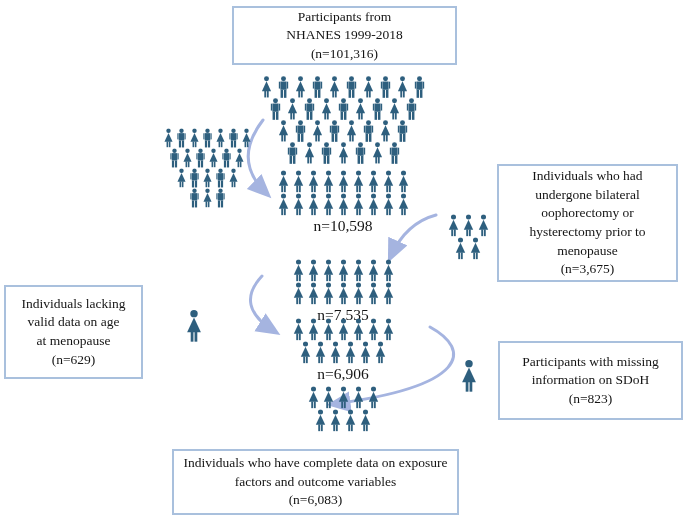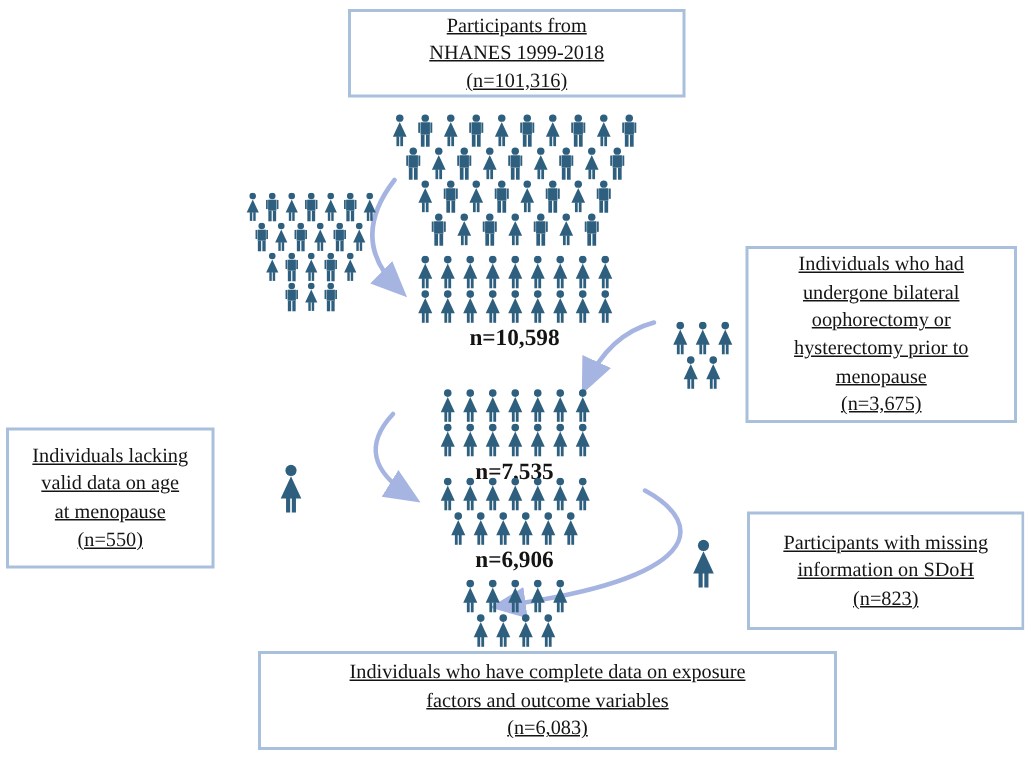--- a/index.html
+++ b/index.html
@@ -6,48 +6,48 @@
   .canvas {
     position:relative; width:683px; height:522px; overflow:hidden;
     background:#ffffff; font-family:"Liberation Serif", serif; color:#141414;
     --icon:#2e5f7e; --arrow:#a5b4e0; --box_border:#a9c0dd;
   }
   .box {
     position:absolute; box-sizing:border-box;
     border:2px solid var(--box_border); background:#ffffff;
     display:flex; align-items:center; justify-content:center;
     text-align:center; white-space:pre-line;
-    font-size:13.5px; line-height:1.38; padding:2px 4px;text-decoration:underline;
+    font-size:13.5px; line-height:1.38; padding:2px 4px;
   }
   .box-top        {left:232px; top:6px;   width:225px; height:59px;}
   .box-left-top   {left:4px;   top:89px;  width:149px; height:121px;}
   .box-right-mid  {left:497px; top:164px; width:181px; height:118px;}
   .box-left-mid   {left:4px;   top:285px; width:139px; height:94px;}
   .box-right-low  {left:498px; top:341px; width:185px; height:79px;}
-  .box-bottom     {left:172px; top:434px; width:386px; height:66px;}
+  .box-bottom     {left:172px; top:449px; width:287px; height:66px;}
 
   .picto-group {position:absolute; display:flex; flex-direction:column; align-items:center;}
   .picto-row   {display:flex; justify-content:center;}
   .person      {fill:var(--icon); display:block;}
   .sz-lg .person {width:17px; height:22px;}
   .sz-md .person {width:15px; height:23px;}
   .sz-sm .person {width:13px; height:20px;}
   .sz-xl .person {width:22px; height:34px;}
 
   .g-total    {left:238px; top:76px;  width:210px;}
   .g-leftexcl {left:146px; top:128px; width:122px;}
   .g-10598    {left:258px; top:170px; width:170px;}
   .g-rightexcl{left:437px; top:214px; width:62px;}
   .g-7535     {left:258px; top:259px; width:170px;}
   .g-leftone  {left:179px; top:309px; width:30px;}
   .g-6906     {left:258px; top:318px; width:170px;}
   .g-rightone {left:454px; top:359px; width:30px;}
   .g-final    {left:258px; top:386px; width:170px;}
 
-  .n-label {font-size:15.5px; margin-top:1px; color:#141414; line-height:1.1;font-weight:bold;}
+  .n-label {font-size:15.5px; margin-top:1px; color:#141414; line-height:1.1;}
 
   .arrows {position:absolute; left:0; top:0; pointer-events:none;}
   .arrow  {stroke:var(--arrow); stroke-width:3; fill:none; stroke-linecap:round;}
   #ah path {fill:var(--arrow);}
 </style>
 </head>
 <body>
 
 <svg width="0" height="0" style="position:absolute" aria-hidden="true">
   <defs>
@@ -87,21 +87,21 @@
 (n=101,316)</div>
   <div class="box box-right-mid">Individuals who had
 undergone bilateral
 oophorectomy or
 hysterectomy prior to
 menopause
 (n=3,675)</div>
   <div class="box box-left-mid">Individuals lacking
 valid data on age
 at menopause
-(n=550)</div>
+(n=629)</div>
   <div class="box box-right-low">Participants with missing
 information on SDoH
 (n=823)</div>
   <div class="box box-bottom">Individuals who have complete data on exposure
 factors and outcome variables
 (n=6,083)</div>
 
   <div class="picto-group g-total sz-lg">
       <div class="picto-row">
         <svg class="person" viewBox="0 0 16 24">

